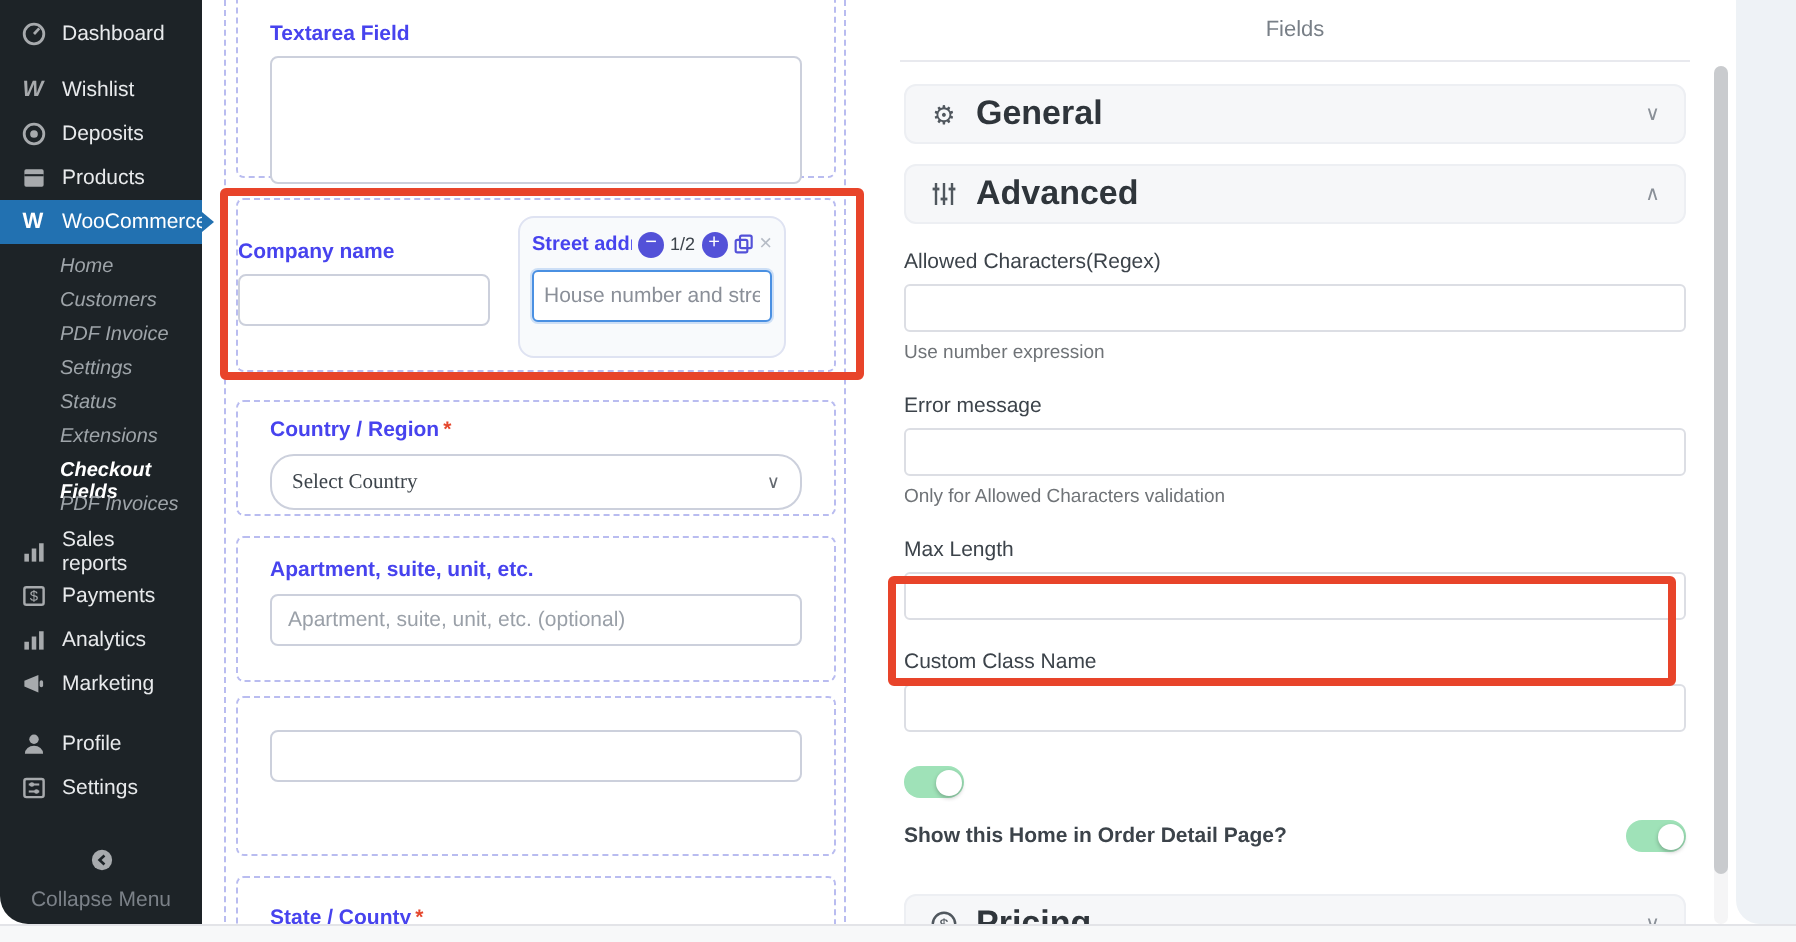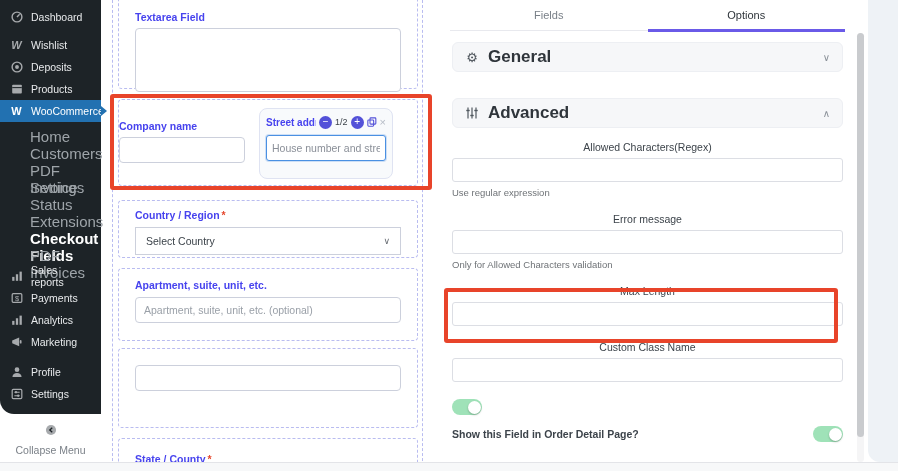--- a/index.html
+++ b/index.html
@@ -1,32 +1,32 @@
 <!DOCTYPE html>
 <html><head>
 <meta charset="utf-8">
 <style>
   * { margin:0; padding:0; box-sizing:border-box; }
   body { font-family:"Liberation Sans", sans-serif; background:#fff; }
   .stage { position:relative; width:898px; height:471px; overflow:hidden; background:#fff; }
 
   
-  .sidebar { position:absolute; left:0; top:0; width:101px; height:414px; background:#1d2327;
+  .sidebar { position:absolute; left:0; top:0; width:101px; height:462px; background:#1d2327;
              border-radius:0 0 0 14px; color:#e8eaec; font-size:10.5px; z-index:2; }
   .sb-item { display:flex; align-items:center; gap:7px; padding:4px 9px; height:22px; position:relative; cursor:pointer; }
   .sb-item .ico { width:15px; min-width:15px; display:flex; justify-content:center; align-items:center; color:#a7aaad; font-size:11px; }
   .sb-item.mt6 { margin-top:6px; }
   .sb-item.mt8 { margin-top:8px; }
   .sb-item.mt14 { margin-top:14px;flex-direction:column; }
   .sb-item.active { background:#2271b1; color:#fff; }
   .sb-item.active .ico { color:#fff; }
   .flyout { position:absolute; right:-6px; top:6px; width:0; height:0;
             border-top:5px solid transparent; border-bottom:5px solid transparent; border-left:6px solid #2271b1; }
   .submenu { list-style:none; padding:3px 0 4px 0; }
-  .submenu li { padding:3px 8px 3px 30px; font-size:15px; color:#9ea4a9; height:17px; cursor:pointer; }
+  .submenu li { padding:3px 8px 3px 30px; font-size:10px; color:#9ea4a9; height:17px; cursor:pointer;font-style:italic; }
   .submenu li.current { color:#fff; font-weight:700; }
   .dim { color:#7b8188; }
   svg.sbi { width:14px; height:14px; display:block; }
 
   
   .form-wrap { position:absolute; left:112px; top:0; width:311px; height:471px;
                border-left:1px dashed #b9bcf0; border-right:1px dashed #b9bcf0; z-index:1; }
   .fblock { position:absolute; left:5px; width:300px; background:#fff; border:1px dashed #b9bcf0;
             border-radius:4px; padding:10px 16px; }
   .flabel { color:#4743ee; font-weight:700; font-size:10.5px; display:block; }
@@ -48,39 +48,39 @@
   .sc-head { display:flex; align-items:center; gap:3px; height:14px; }
   .sc-label { color:#4743ee; font-weight:700; font-size:10px; white-space:nowrap; overflow:hidden; flex:0 1 auto; }
   .pill { width:13px; height:13px; min-width:13px; border-radius:50%; background:#5351d8; color:#fff;
           font-size:10px; line-height:12px; text-align:center; cursor:pointer; }
   .counter { font-size:9px; color:#3c434a; white-space:nowrap; }
   .copy-ic { color:#5351d8; cursor:pointer; display:flex; }
   .x-ic { color:#b6bcc6; font-size:11px; cursor:pointer; line-height:11px; }
   .street-input { margin-top:6px; width:100%; height:26px; border:1px solid #4a90e2; border-radius:3px;
                   box-shadow:0 0 0 1px rgba(74,144,226,.25); font-size:10.5px; padding:0 5px; }
   .street-input::placeholder { color:#8a8f98; }
-  .fselect { margin-top:6px; height:28px; border:1px solid #ccd0dc; border-radius:0; display:flex;
-             align-items:center; justify-content:space-between; padding:0 10px; font-size:10.5px; color:#3c434a; cursor:pointer; }
+  .fselect { margin-top:6px; height:28px; border:1px solid #ccd0dc; border-radius:12px; display:flex;
+             align-items:center; justify-content:space-between; padding:0 10px; font-size:10.5px; color:#3c434a; cursor:pointer;font-family:Liberation Serif, serif; }
   .chev { color:#646970; font-size:9px; }
   .b4 .finput, .b5 .finput { margin-top:6px; }
 
   
   .opanel { position:absolute; left:450px; top:0; width:395px; z-index:1; }
   .tabs { display:flex; height:31px; border-bottom:1px solid #e8e9ee; }
   .tab { flex:1; display:flex; align-items:center; justify-content:center; font-size:11px; color:#787f87; cursor:pointer; }
   .tab.active { color:#2f353b; border-bottom:3px solid #6a5ae8; margin-bottom:-2px; }
   .acc { margin:11px 2px 0 2px; background:#f6f7f9; border:1px solid #edeff3; border-radius:6px; height:30px;
          display:flex; align-items:center; padding:0 12px; gap:9px; cursor:pointer; }
-  .acc.mt10 { margin-top:26px; }
+  .acc.mt10 { margin-top:10px; }
   .acc.mt20 { margin-top:20px; }
   .acc-ico { color:#50575e; font-size:13px; display:flex; width:14px; justify-content:center; }
   .acc-title { font-weight:700; font-size:17px; color:#2f353b; }
   .acc-chev { margin-left:auto; color:#8a9098; font-size:10px; }
   .adv-body { padding:0 2px; }
-  .fgroup label { font-size:10.5px; color:#3c434a; display:block; margin:13px 0 5px;text-align:center; }
+  .fgroup label { font-size:10.5px; color:#3c434a; display:block; margin:13px 0 5px; }
   .fgroup input { width:100%; height:24px; border:1px solid #dcdee4; border-radius:3px; background:#fff; }
   .helper { font-size:9.5px; color:#6f7377; margin-top:5px; }
   .fgroup.tight label { margin-top:15px; }
   .tog-row { display:flex; align-items:center; justify-content:space-between; margin-top:16px; height:18px; }
   .tog-row + .tog-row { margin-top:9px; }
   .tog-label { font-size:10.5px; color:#3c434a; font-weight:600; }
   .tog { width:30px; height:16px; border-radius:9px; background:#9fe2b8; position:relative; cursor:pointer; }
   .tog .knob { position:absolute; right:1px; top:1.5px; width:13px; height:13px; border-radius:50%;
                background:#fff; box-shadow:0 1px 2px rgba(0,0,0,.25); }
   svg.pic { width:14px; height:14px; display:block; }
@@ -268,21 +268,20 @@
     <div class="fblock b6">
       <label class="flabel">
         <span>State / County</span><span class="req">*</span>
       </label>
     </div>
   </section>
 
   <section class="opanel">
     <div class="tabs">
       <div class="tab">Fields</div>
-      <div class="tab active">Options</div>
     </div>
 
     <div class="acc">
       <span class="acc-ico">⚙</span>
       <span class="acc-title">General</span>
       <span class="acc-chev">∨</span>
     </div>
 
     <div class="acc mt10">
       <span class="acc-ico">
@@ -296,21 +295,21 @@
           </svg>
       </span>
       <span class="acc-title">Advanced</span>
       <span class="acc-chev">∧</span>
     </div>
 
     <div class="adv-body">
       <div class="fgroup">
         <label>Allowed Characters(Regex)</label>
         <input style="">
-        <div class="helper">Use regular expression</div>
+        <div class="helper">Use number expression</div>
       </div>
       <div class="fgroup tight">
         <label>Error message</label>
         <input style="">
         <div class="helper">Only for Allowed Characters validation</div>
       </div>
       <div class="fgroup tight">
         <label>Max Length</label>
         <input style="">
       </div>
@@ -318,21 +317,21 @@
         <label>Custom Class Name</label>
         <input style="">
       </div>
 
       <div class="tog-row">
         <span class="tog">
             <span class="knob"></span>
           </span>
       </div>
       <div class="tog-row">
-        <span class="tog-label">Show this Field in Order Detail Page?</span>
+        <span class="tog-label">Show this Home in Order Detail Page?</span>
         <span class="tog">
             <span class="knob"></span>
           </span>
       </div>
     </div>
 
     <div class="acc mt20">
       <span class="acc-ico">
         <svg class="pic" viewBox="0 0 14 14">
             <circle cx="7" cy="7" r="5.6" fill="none" stroke="currentColor" stroke-width="1.2"></circle>

